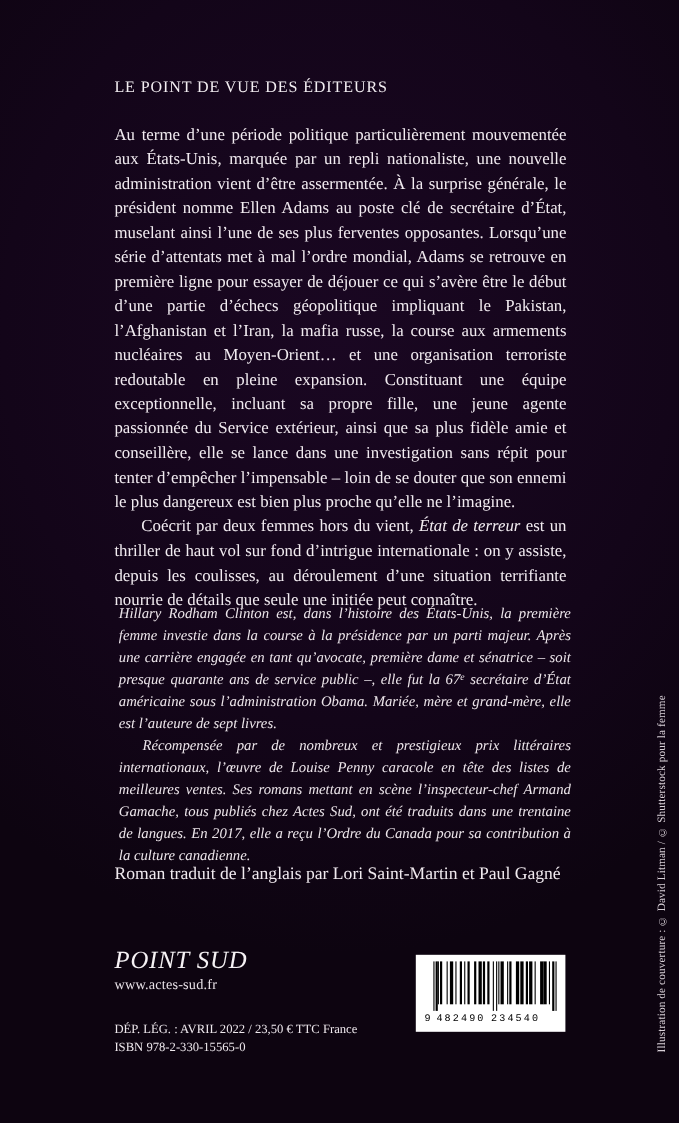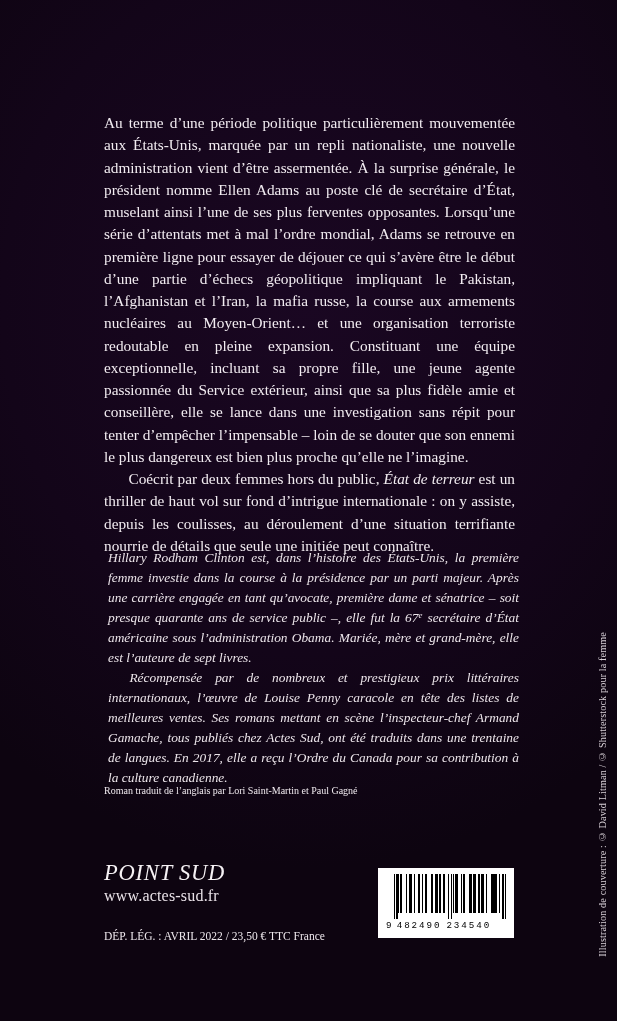--- a/index.html
+++ b/index.html
@@ -77,42 +77,42 @@
     font-size: 0.66em;
     vertical-align: 0.48em;
     line-height: 0;
   }
 
   .translator {
     position: absolute;
     top: 784px;
     left: 0;
     width: 411px;
-    font-size: 10px;
+    font-size: 16px;
     line-height: 1.4;
     color: #f0eaef;
   }
 
   
   .publisher {
     position: absolute;
     top: 862px;
     left: 0;
   }
   .publisher-name {
     font-style: italic;
     font-size: 22.5px;
     letter-spacing: 0.035em;
     color: #f6f2f5;
     line-height: 1.02;
     white-space: nowrap;
   }
   .publisher-url {
     margin-top: 2px;
-    font-size: 16px;
+    font-size: 13px;
     letter-spacing: 0.012em;
     color: #e8e1e7;
     white-space: nowrap;
   }
   .legal {
     position: absolute;
     top: 928px;
     left: 0;
     font-size: 11.5px;
     line-height: 1.42;
@@ -169,40 +169,42 @@
     white-space: nowrap;
   }
 </style>
 </head>
 <body>
 
 <div class="cover">
 
   <div class="content">
 
+    <div class="editors-title">LE POINT DE VUE DES ÉDITEURS</div>
 
     <div class="blurb">
       <p>Au terme d’une période politique particulièrement mouvementée aux États-Unis, marquée par un repli nationaliste, une nouvelle administration vient d’être assermentée. À la surprise générale, le président nomme Ellen Adams au poste clé de secrétaire d’État, muselant ainsi l’une de ses plus ferventes opposantes. Lorsqu’une série d’attentats met à mal l’ordre mondial, Adams se retrouve en première ligne pour essayer de déjouer ce qui s’avère être le début d’une partie d’échecs géopolitique impliquant le Pakistan, l’Afghanistan et l’Iran, la mafia russe, la course aux armements nucléaires au Moyen-Orient… et une organisation terroriste redoutable en pleine expansion. Constituant une équipe exceptionnelle, incluant sa propre fille, une jeune agente passionnée du Service extérieur, ainsi que sa plus fidèle amie et conseillère, elle se lance dans une investigation sans répit pour tenter d’empêcher l’impensable – loin de se douter que son ennemi le plus dangereux est bien plus proche qu’elle ne l’imagine.</p>
-      <p><span>Coécrit par deux femmes hors du public, </span><i>État de terreur</i><span> est un thriller de haut vol sur fond d’intrigue internationale : on y assiste, depuis les coulisses, au déroulement d’une situation terrifiante nourrie de détails que seule une initiée peut connaître.</span></p>
+      <p><span>Coécrit par deux femmes hors du vient, </span><i>État de terreur</i><span> est un thriller de haut vol sur fond d’intrigue internationale : on y assiste, depuis les coulisses, au déroulement d’une situation terrifiante nourrie de détails que seule une initiée peut connaître.</span></p>
     </div>
 
     <div class="bio">
       <p><span>Hillary Rodham Clinton est, dans l’histoire des États-Unis, la première femme investie dans la course à la présidence par un parti majeur. Après une carrière engagée en tant qu’avocate, première dame et sénatrice – soit presque quarante ans de service public –, elle fut la 67</span><sup>e</sup><span> secrétaire d’État américaine sous l’administration Obama. Mariée, mère et grand-mère, elle est l’auteure de sept livres.</span></p>
       <p>Récompensée par de nombreux et prestigieux prix littéraires internationaux, l’œuvre de Louise Penny caracole en tête des listes de meilleures ventes. Ses romans mettant en scène l’inspecteur-chef Armand Gamache, tous publiés chez Actes Sud, ont été traduits dans une trentaine de langues. En 2017, elle a reçu l’Ordre du Canada pour sa contribution à la culture canadienne.</p>
     </div>
 
     <div class="translator">Roman traduit de l’anglais par Lori Saint-Martin et Paul Gagné</div>
 
     <div class="publisher">
       <div class="publisher-name">POINT SUD</div>
       <div class="publisher-url">www.actes-sud.fr</div>
     </div>
 
     <div class="legal">
       <div>DÉP. LÉG. : AVRIL 2022 / 23,50 € TTC France</div>
+      <div>ISBN 978-2-330-15565-0</div>
     </div>
 
   </div>
 
   <div class="barcode-panel">
     <div class="barcode-bars">
         <span style="width: 1.2px; background: rgb(0, 0, 0); align-self: flex-start; height: 45px;"></span>
         <span style="width: 1.2px; background: transparent; align-self: flex-start; height: 45px;"></span>
         <span style="width: 1.2px; background: rgb(0, 0, 0); align-self: flex-start; height: 45px;"></span>
         <span style="width: 1.2px; background: rgb(0, 0, 0); align-self: flex-start; height: 39px;"></span>

